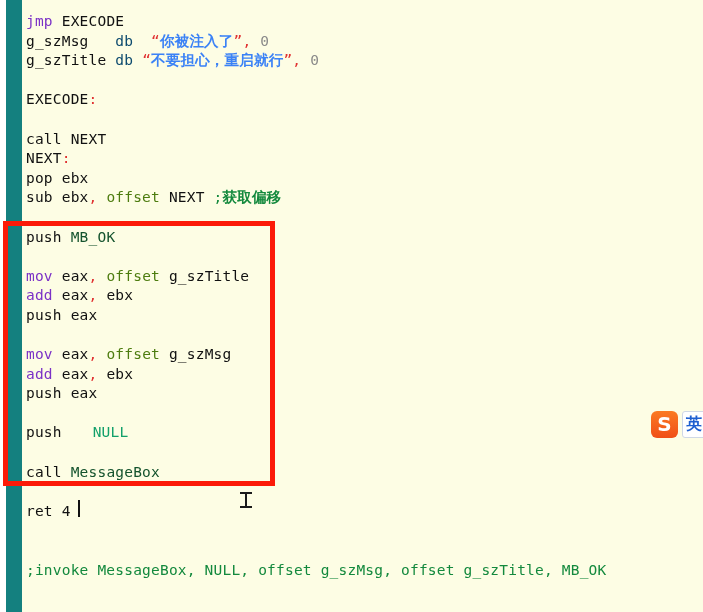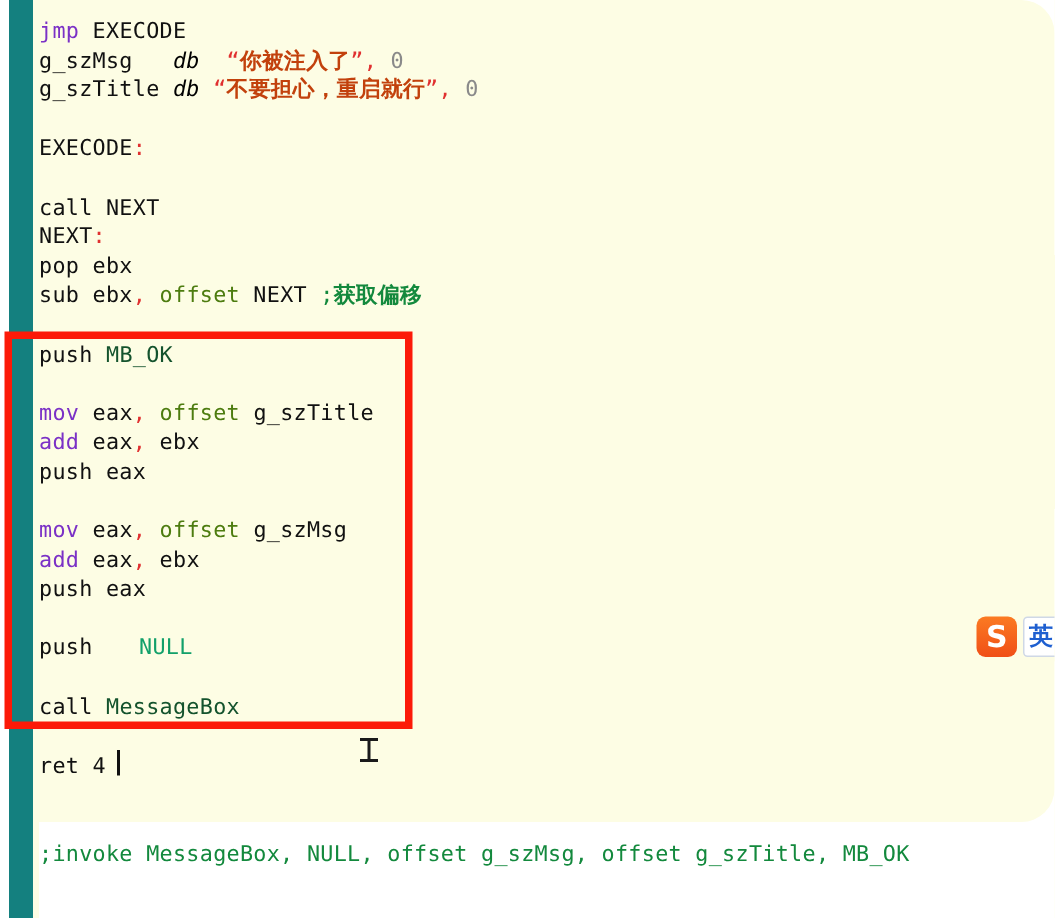--- a/index.html
+++ b/index.html
@@ -13,23 +13,22 @@
     position: relative;
     overflow: hidden;
     font-family: "DejaVu Sans Mono", "Liberation Mono", monospace;
   }
 
   
   #editor-surface {
     position: absolute;
     left: 0; top: 0;
     width: 703px;
-    height: 548px;
+    height: 612px;
     background: #fdfde4;
-    border-radius: 22px;
   }
 
   
   #gutter-left-strip {
     position: absolute;
     left: 0; top: 0;
     width: 6px;
     height: 612px;
     background: #ffffff;
   }
@@ -66,23 +65,23 @@
   }
   .code-line {
     height: 19.6px;
     white-space: pre;
   }
   .code-line.blank { color: transparent; }
 
   
   .tok-plain   { color: #111111; }
   .tok-kw      { color: #7b31c6; }   
-  .tok-db      { color: #000000; font-style: italic; }   
+  .tok-db      { color: #0c4a6e; }   
   .tok-off     { color: #4d7c0f; }   
-  .tok-str     { color: #c2410c; }   
+  .tok-str     { color: #3b82f6; }   
   .tok-quote   { color: #e03030; }   
   .tok-punc    { color: #e03030; }   
   .tok-num     { color: #8a8a8a; }   
   .tok-comment { color: #13893d; }   
   .tok-const   { color: #14532d; }   
   .tok-null    { color: #12a06a; padding-left: 22px; }   
   .tok-cn      { font-family: "DejaVu Sans", sans-serif; font-weight: bold; }
 
   
   #annotation-box {

